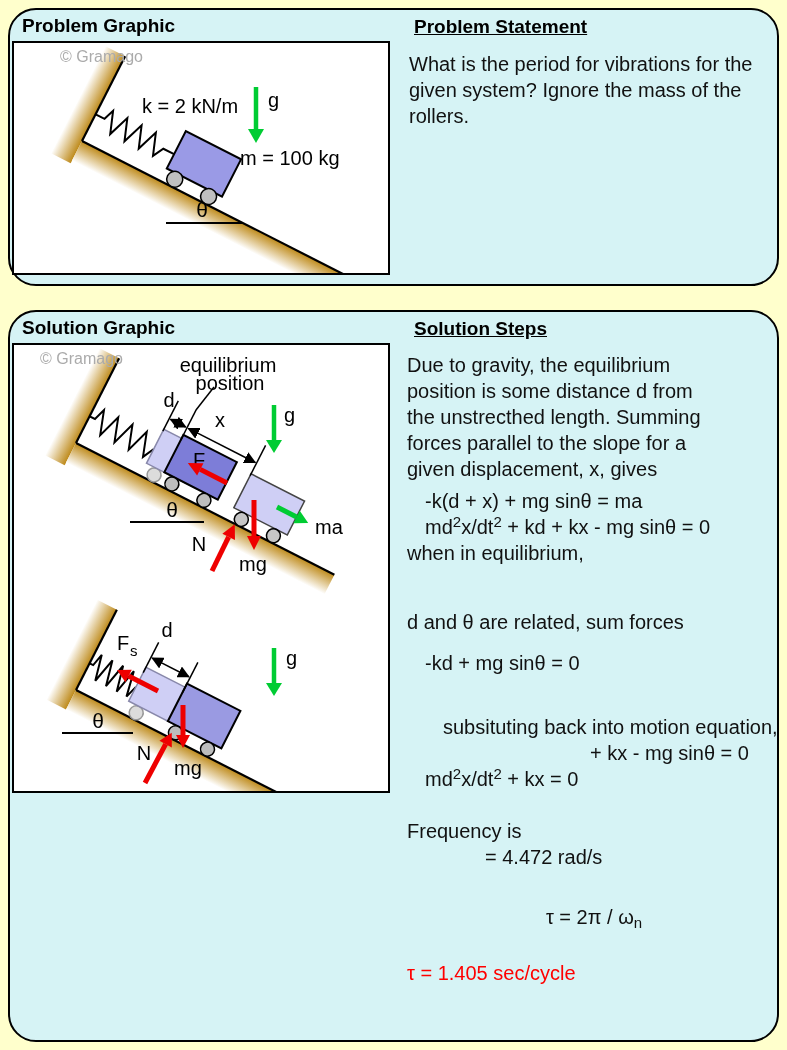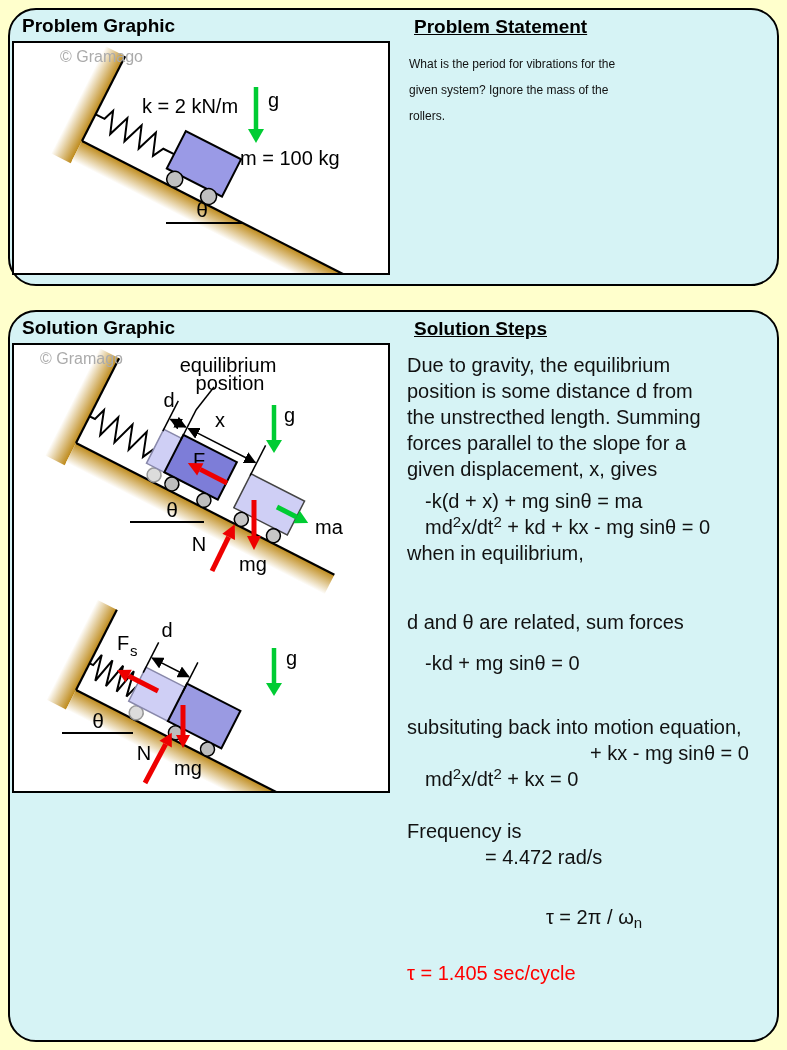--- a/index.html
+++ b/index.html
@@ -31,34 +31,34 @@
   }
   .white-box {
     position: absolute; left: 2px; top: 31px; width: 378px;
     background: #FFFFFF; border: 2px solid #000;
     box-sizing: border-box;
   }
   #problem-box { height: 234px; }
   #solution-box { height: 450px; }
   .statement-text {
     position: absolute; left: 399px; top: 41px; width: 372px;
-    font-size: 12px; line-height: 26px;
+    font-size: 20px; line-height: 26px;
   }
   .steps-text {
     position: absolute; left: 397px; top: 40px; width: 374px;
     font-size: 20px; line-height: 26px;
   }
   .line { white-space: nowrap; }
   .ind1 { padding-left: 18px; }
   .ind2 { padding-left: 183px; }
   .ind3 { padding-left: 78px; }
   .mt5  { margin-top: 6px; }
   .mt4  { margin-top: 15px; }
   .mt43 { margin-top: 43px; }
-  .mt38 { margin-top: 38px; }
+  .mt38 { margin-top: 38px; margin-left: 36px; }
   .mt44 { margin-top: 26px; }
   .mt34 { margin-top: 34px; text-align: center; }
   .mt30 { margin-top: 30px; }
   .answer { color: #FF0000; }
   sup { font-size: 15px; line-height: 0; vertical-align: 7px; }
   sub { font-size: 15px; line-height: 0; vertical-align: -4px; }
   svg text { font-family: "Liberation Sans", sans-serif; fill: #000; }
   svg .watermark { fill: #ABABAB; font-size: 16px; }
   svg .lbl { font-size: 20px; }
   svg .lbl-sm { font-size: 15px; }

